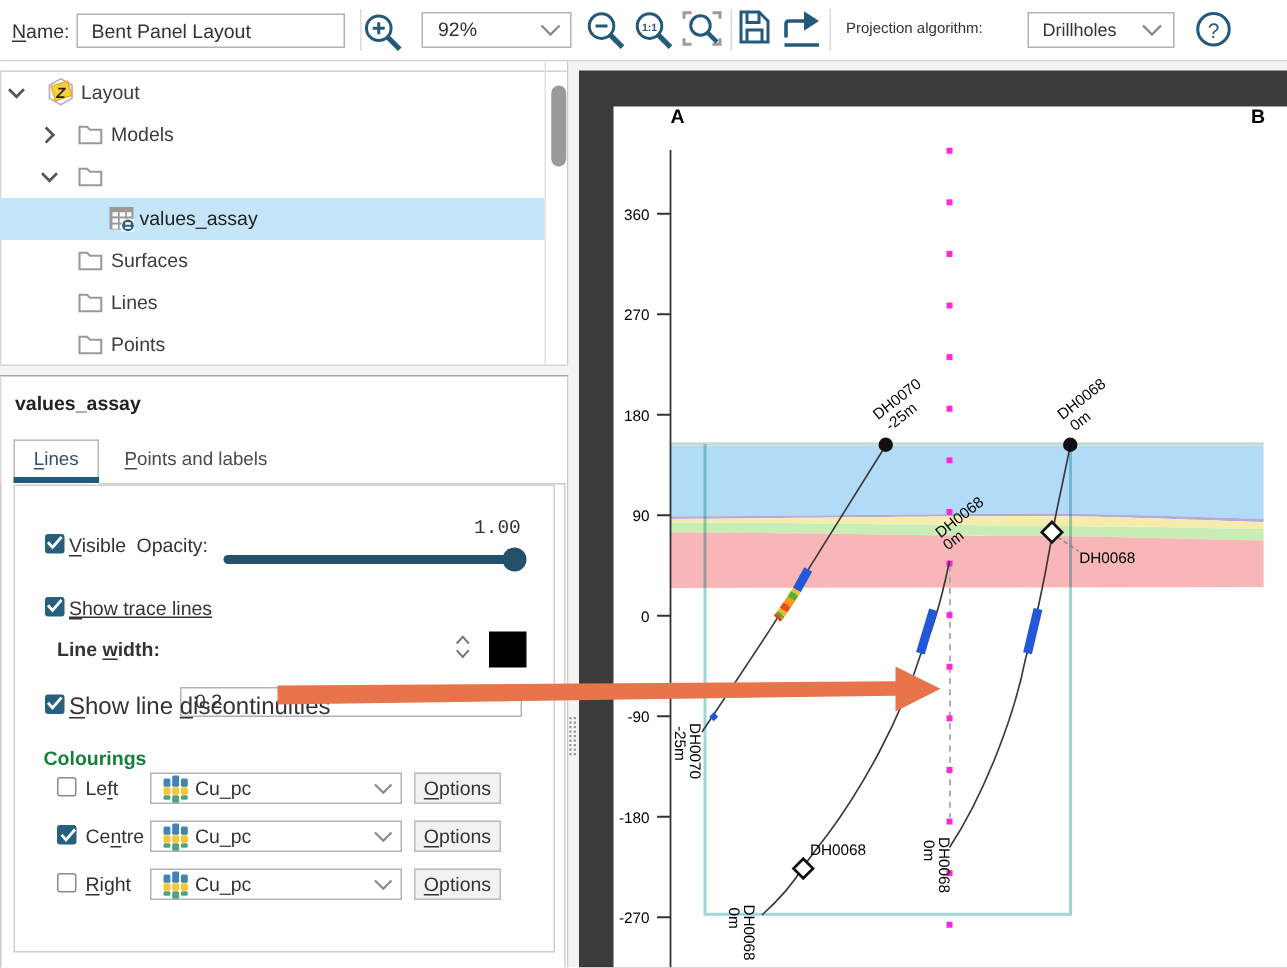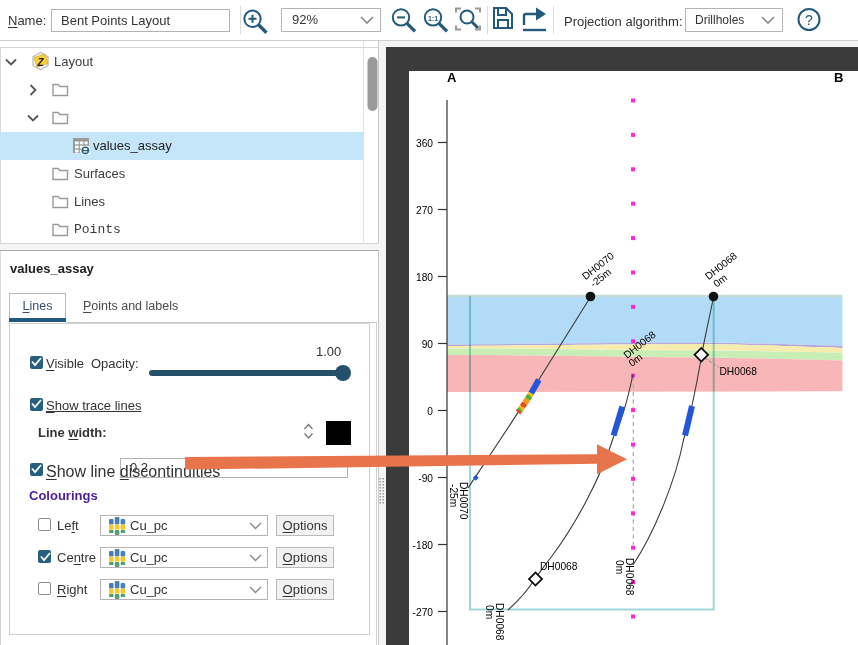--- a/index.html
+++ b/index.html
@@ -31,26 +31,26 @@
   #plotgap { position:absolute; left:379px; top:41px; width:479px; height:604px; background:#f4f4f4; }
   #plotbg { position:absolute; left:386px; top:47px; width:472px; height:598px; background:#3b3b3b; }
   #chart { position:absolute; left:409px; top:71px; width:449px; height:574px; background:#fff; }
 </style>
 </head>
 <body>
 <div id="page">
 
   <div id="toolbar">
     <div class="abs" style="left:8px; top:13px;"><u>N</u>ame:</div>
-    <div class="tbfield" style="left:51px; top:9px; width:179px; height:23px; line-height:21px; padding-left:9px;">Bent Points Layout</div>
+    <div class="tbfield" style="left:51px; top:9px; width:179px; height:23px; line-height:21px; padding-left:9px;">Bent Panel Layout</div>
     <div class="sep" style="left:240px;"></div>
     <div class="tbfield" style="left:281px; top:8px; width:100px; height:24px; line-height:22px; padding-left:10px;">92%</div>
     <div class="sep" style="left:487px;"></div>
     <div class="sep" style="left:553px;"></div>
-    <div class="abs" style="left:564px; top:14px; font-size:13px;">Projection algorithm:</div>
+    <div class="abs" style="left:564px; top:14px; font-size:10px;">Projection algorithm:</div>
     <div class="tbfield" style="left:685px; top:8px; width:98px; height:24px; line-height:22px; padding-left:9px; font-size:12px;">Drillholes</div>
     <svg class="abs" style="left:0; top:0;" width="858" height="41" viewBox="0 0 858 41">
 
       <path d="M361 17 l6 6 6-6" fill="none" stroke="#8a8a8a" stroke-width="1.6"></path>
       <path d="M762 17 l6 6 6-6" fill="none" stroke="#8a8a8a" stroke-width="1.6"></path>
 
       <g stroke="#235a7c" fill="none" stroke-width="2">
         <circle cx="252.5" cy="18.8" r="8.2"></circle>
         <line x1="258.5" y1="24.8" x2="266.5" y2="32.8" stroke-width="3.4"></line>
         <line x1="248.5" y1="18.8" x2="256.5" y2="18.8"></line>
@@ -98,30 +98,33 @@
       <text x="809" y="25" font-size="14" fill="#235a7c" text-anchor="middle">?</text>
     </svg>
   </div>
 
   <div id="tree">
     <div class="abs" style="left:0; top:5.5px; width:379px; height:1px; background:#d4d4d4;"></div>
     <div class="abs" style="left:0; top:6px; width:1px; height:196px; background:#d8d8d8;"></div>
     <div class="trow" style="top:7px;">
         <span class="lbl" style="left:54px;">Layout</span>
       </div>
+    <div class="trow" style="top:35px;">
+        <span class="lbl" style="left:74px;">Models</span>
+      </div>
     <div class="trow" style="top:91px; background:#c5e6f8;">
         <span class="lbl" style="left:93px; color:#222;">values_assay</span>
       </div>
     <div class="trow" style="top:119px;">
         <span class="lbl" style="left:74px;">Surfaces</span>
       </div>
     <div class="trow" style="top:147px;">
         <span class="lbl" style="left:74px;">Lines</span>
       </div>
-    <div class="trow" style="top:175px;font-family:Liberation Mono, monospace;">
+    <div class="trow" style="top:175px;">
         <span class="lbl" style="left:74px;">Points</span>
       </div>
     <svg class="abs" style="left:0; top:0;" width="381" height="202" viewBox="0 41 381 202">
 
       <path d="M6 59.5 l5 5 5-5" fill="none" stroke="#555" stroke-width="1.8"></path>
       <path d="M30.5 85 l5 5 -5 5" fill="none" stroke="#555" stroke-width="1.8"></path>
       <path d="M28 115.5 l5 5 5-5" fill="none" stroke="#555" stroke-width="1.8"></path>
 
       <g>
         <path d="M40.5 52.5 l7.5 4.3 v8.7 l-7.5 4.3 l-7.5-4.3 v-8.7 z" fill="#fff" stroke="#b5b5b5" stroke-width="1.2"></path>
@@ -186,35 +189,35 @@
     <div class="abs" style="left:9px; top:67px; width:57px; height:4px; background:#1f5a7c;"></div>
     <div class="abs" style="left:66px; top:71px; width:311px; height:1px; background:#c9c9c9;"></div>
     <div class="abs" style="left:83px; top:48px; color:#4a4a4a; font-size:12.5px;"><u>P</u>oints and labels</div>
 
     <div class="abs" style="left:0px; top:71px; width:377px; height:324px; border:1px solid #d0d0d0; border-top:none; border-bottom:none;"></div>
     <div class="abs" style="left:9px; top:72px; width:361px; height:312px; border:1px solid #d0d0d0;"></div>
 
     <div class="cbc" style="left:30px; top:105px;"></div>
     <div class="abs" style="left:46px; top:105px;"><u>V</u>isible</div>
     <div class="abs" style="left:91px; top:105px;">Opacity:</div>
-    <div class="abs" style="left:316px; top:93px;">1.00</div>
+    <div class="abs" style="left:316px; top:93px;font-family:Liberation Mono, monospace;">1.00</div>
     <div class="abs" style="left:149px; top:119px; width:194px; height:6px; border-radius:3px; background:#24506b;"></div>
     <div class="abs" style="left:335px; top:114px; width:16px; height:16px; border-radius:8px; background:#24506b;"></div>
 
     <div class="cbc" style="left:30px; top:147px;"></div>
     <div class="abs" style="left:46px; top:147px;text-decoration:underline;"><u>S</u>how trace lines</div>
 
     <div class="abs" style="left:38px; top:174px;font-weight:bold;">Line <u>w</u>idth:</div>
     <div class="combo" style="left:120px; top:171px; width:228px; height:20px; line-height:18px; padding-left:9px;margin-top:36px;">0.2</div>
     <div class="abs" style="left:326px; top:170px; width:25px; height:24px; background:#000;"></div>
 
     <div class="cbc" style="left:30px; top:212px;"></div>
     <div class="abs" style="left:46px; top:212px; font-size:16px;text-align:center;"><u>S</u>how line <u>d</u>iscontinuities</div>
 
-    <div class="abs" style="left:29px; top:237px; font-weight:bold; color:#4c1d95;">Colourings</div>
+    <div class="abs" style="left:29px; top:247px; font-weight:bold; color:#15803d;">Colourings</div>
 
     <div class="cb" style="left:38px; top:267px;"></div>
     <div class="abs" style="left:57px; top:267px;">Le<u>f</u>t</div>
     <div class="combo" style="left:100px; top:264px; width:168px; height:21px;"></div>
     <div class="abs" style="left:130px; top:267px;">Cu_pc</div>
     <div class="btn" style="left:276px; top:264px; width:58px; height:21px; line-height:19px;"><u>O</u>ptions</div>
 
     <div class="cbc" style="left:38px; top:299px;"></div>
     <div class="abs" style="left:57px; top:299px;">Ce<u>n</u>tre</div>
     <div class="combo" style="left:100px; top:296px; width:168px; height:21px;"></div>

